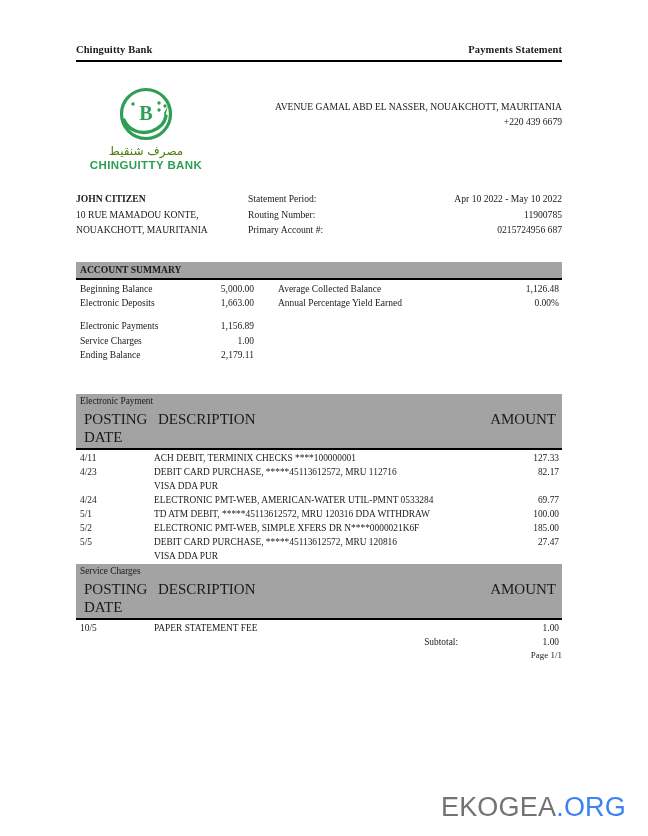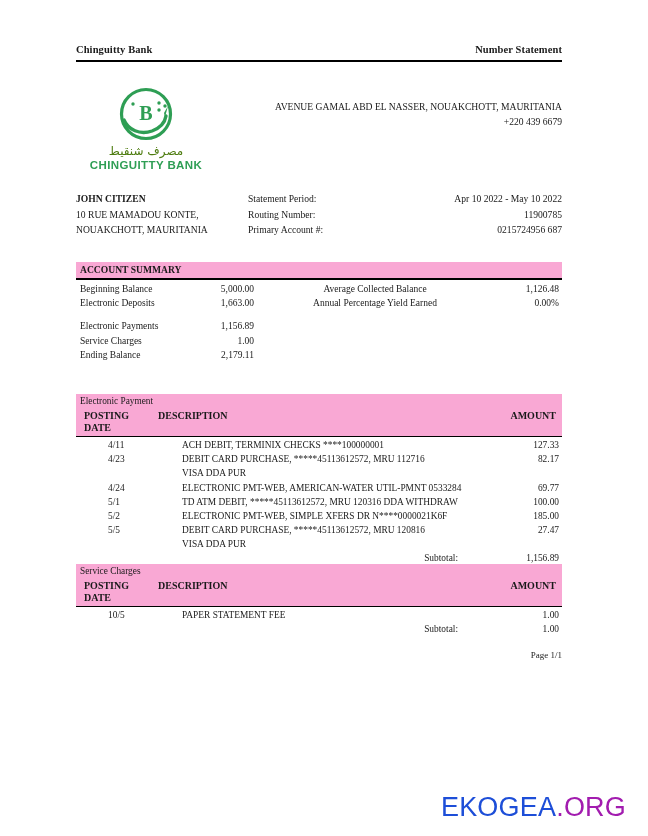--- a/index.html
+++ b/index.html
@@ -44,71 +44,71 @@
   
   .meta { position: absolute; left: 76px; top: 191px; width: 486px; display: flex; }
   .meta-cust { width: 172px; font-size: 9.6px; line-height: 1.62; }
   .meta-cust .nm { font-weight: bold; }
   .meta-lbl { width: 140px; font-size: 9.6px; line-height: 1.62; }
   .meta-val { flex: 1; font-size: 9.6px; line-height: 1.62; text-align: right; }
 
   
   .section { position: absolute; left: 76px; width: 486px; }
   .band {
-    background: #f9a8d4; padding: 2px 3px 2px 4px;
+    background: #a3a3a3; padding: 2px 3px 2px 4px;
     font-size: 9.3px; line-height: 1.25;
   }
   .band.bold { font-weight: bold; font-size: 9.6px; }
   .rule-blk { height: 1.6px; background: #000; width: 100%; }
 
   
   .sum-body { padding-top: 2px; }
   .sum-line { display: flex; font-size: 9.5px; line-height: 1.52; }
   .sum-l-lbl { width: 100px; padding-left: 4px; }
   .sum-l-val { width: 78px; text-align: right; }
-  .sum-r-lbl { width: 210px; padding-left: 32px; text-align: center; }
+  .sum-r-lbl { width: 210px; padding-left: 24px; }
   .sum-r-val { flex: 1; text-align: right; padding-right: 3px; }
   .sum-gap { height: 9px; }
 
   
-  .thead { display: flex; font-size: 10px; font-weight: bold; }
+  .thead { display: flex; font-size: 15px; font-weight: normal; }
   .th-date { width: 78px; padding-left: 4px; }
   .th-desc { flex: 1; }
   .th-amt { width: 86px; text-align: right; padding-right: 3px; }
 
   .trow { display: flex; font-size: 9.4px; line-height: 1.5; }
-  .td-date { width: 78px; padding-left: 4px; margin-left: 28px; }
+  .td-date { width: 78px; padding-left: 4px; }
   .td-desc { flex: 1; }
   .td-amt { width: 86px; text-align: right; padding-right: 3px; }
   .subrow { display: flex; font-size: 9.4px; line-height: 1.5; }
   .sub-sp { flex: 1; }
   .sub-lbl { width: 120px; text-align: right; padding-right: 18px; }
   .sub-val { width: 86px; text-align: right; padding-right: 3px; }
 
   
   .pagenum {
     position: absolute; left: 76px; top: 650px; width: 486px;
     text-align: right; font-size: 9px; font-weight: normal;
   }
   .watermark {
     position: absolute; right: 22px; top: 792px;
     font-family: "Liberation Sans", sans-serif;
     font-size: 27px; letter-spacing: .2px; white-space: nowrap;
   }
-  .wm-a { color: #1d4ed8; }
-  .wm-b { color: #a21caf; }
+  .wm-a { color: #737373; }
+  .wm-b { color: #3b82f6; }
 </style>
 </head>
 <body>
 
 <div class="page">
 
   <div class="topbar">
     <div class="topbar-left">Chinguitty Bank</div>
-    <div class="topbar-right">Number Statement</div>
+    <div class="topbar-right">Payments Statement</div>
   </div>
   <div class="topbar-rule"></div>
 
   <div class="logo-block">
     <svg class="logo-mark" viewBox="0 0 140 58">
       <circle cx="70" cy="28" r="24.5" fill="none" stroke="#2e9e54" stroke-width="3.2"></circle>
       <path d="M48 34 C52 44, 64 49, 76 45 C84 42, 89 36, 90 30" fill="none" stroke="#2e9e54" stroke-width="3.4" stroke-linecap="round"></path>
       <path d="M88 27 L92 20 L89 31 Z" fill="#2e9e54"></path>
       <text x="70" y="34" font-family="Liberation Serif, serif" font-size="20" font-weight="bold" fill="#2e9e54" text-anchor="middle">B</text>
       <circle cx="83" cy="17" r="1.7" fill="#2e9e54"></circle>

